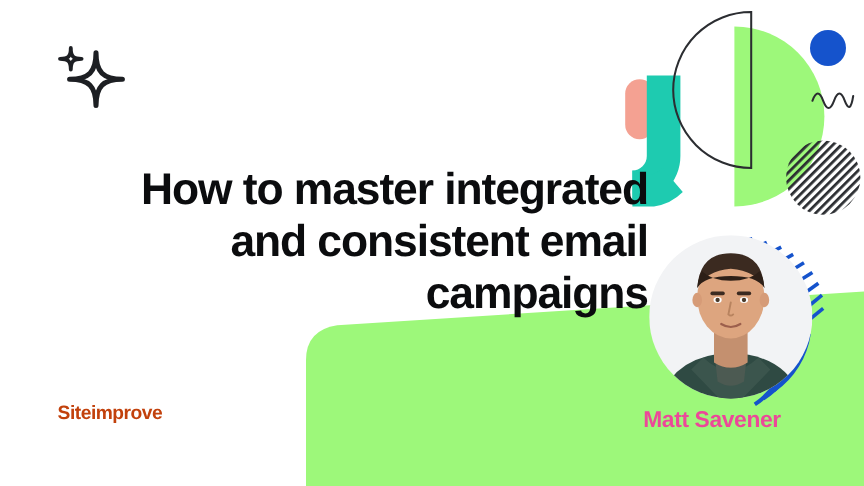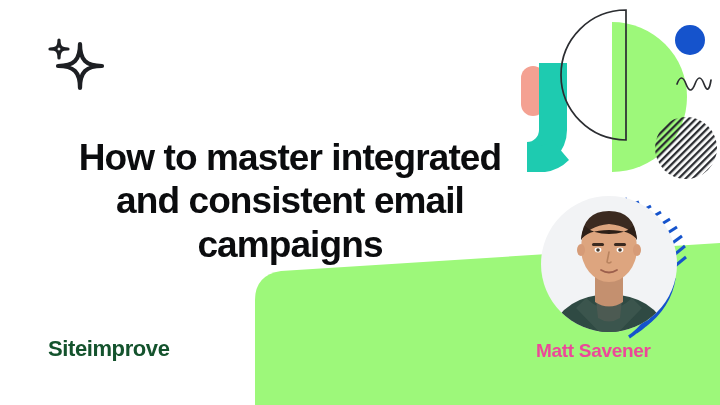--- a/index.html
+++ b/index.html
@@ -12,28 +12,28 @@
   
   .deco-svg{left:0;top:0;width:720px;height:405px;pointer-events:none;}
 
   
   .sparkle{left:40px;top:30px;width:70px;height:70px;}
 
   
   .title{
     left:40px;top:136px;width:500px;
     font-size:37px;line-height:1.17;font-weight:700;
-    color:#0b0c0e;letter-spacing:-0.9px;text-align:center;
+    color:#0b0c0e;letter-spacing:-0.9px;text-align:right;
     white-space:pre-line;
   }
 
   
   .logo{
     left:48px;top:336px;
-    font-size:22px;font-weight:700;color:#14532d;letter-spacing:-0.4px;
+    font-size:16px;font-weight:700;color:#c2410c;letter-spacing:-0.4px;
   }
 
   
   .speaker{
     left:536px;top:340px;
     font-size:19px;font-weight:700;color:#ec4899;letter-spacing:-0.3px;
   }
 </style>
 </head>
 <body>

